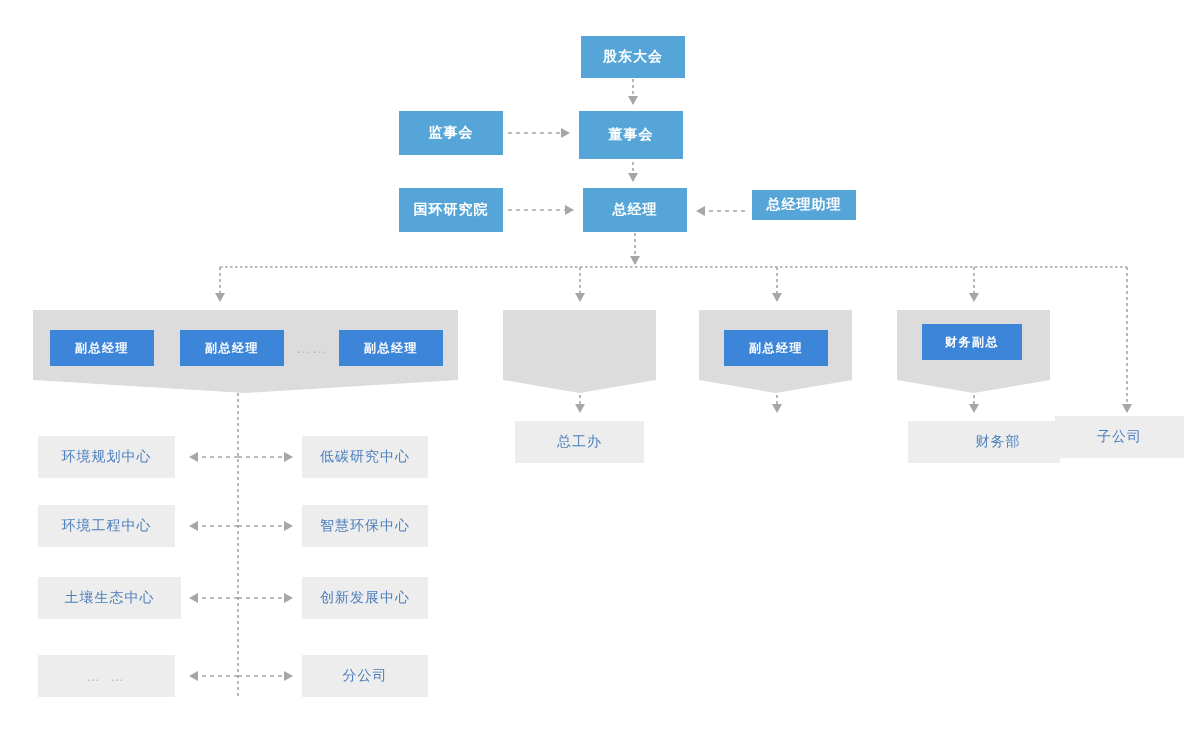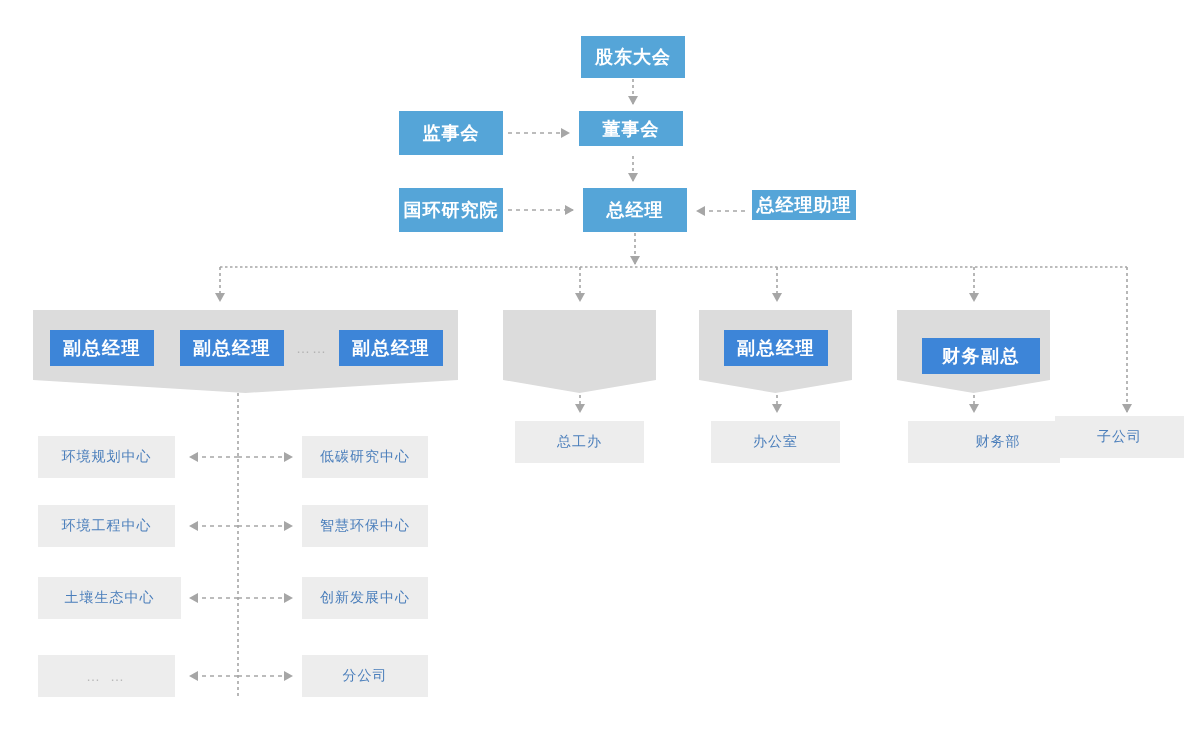--- a/index.html
+++ b/index.html
@@ -24,36 +24,36 @@
     width: 1200px;
     height: 751px;
     pointer-events: none;
   }
 
   
   .node-blue-light {
     position: absolute;
     background: #55a5d8;
     color: #ffffff;
-    font-size: 18px;
+    font-size: 14px;
     font-weight: bold;
     letter-spacing: 1px;
     display: flex;
     align-items: center;
     justify-content: center;
     box-sizing: border-box;
     z-index: 3;
   }
 
   
   .node-blue-deep {
     position: absolute;
     background: #3d85d8;
     color: #ffffff;
-    font-size: 18px;
+    font-size: 12px;
     font-weight: bold;
     letter-spacing: 1.5px;
     display: flex;
     align-items: center;
     justify-content: center;
     box-sizing: border-box;
     z-index: 4;
   }
 
   
@@ -146,40 +146,39 @@
 
     <line x1="238" y1="598" x2="190" y2="598" stroke="#a6a6a6" stroke-width="1.4" stroke-dasharray="4,4" marker-end="url(#arrowLeft)"></line>
     <line x1="238" y1="598" x2="292" y2="598" stroke="#a6a6a6" stroke-width="1.4" stroke-dasharray="4,4" marker-end="url(#arrowRight)"></line>
 
     <line x1="238" y1="676" x2="190" y2="676" stroke="#a6a6a6" stroke-width="1.4" stroke-dasharray="4,4" marker-end="url(#arrowLeft)"></line>
     <line x1="238" y1="676" x2="292" y2="676" stroke="#a6a6a6" stroke-width="1.4" stroke-dasharray="4,4" marker-end="url(#arrowRight)"></line>
   </svg>
 
   <div class="node-blue-light" style="left: 581px; top: 36px; width: 104px; height: 42px;">股东大会</div>
   <div class="node-blue-light" style="left: 399px; top: 111px; width: 104px; height: 44px;">监事会</div>
-  <div class="node-blue-light" style="left: 579px; top: 111px; width: 104px; height: 35px;">董事会</div>
+  <div class="node-blue-light" style="left: 579px; top: 111px; width: 104px; height: 48px;">董事会</div>
   <div class="node-blue-light" style="left: 399px; top: 188px; width: 104px; height: 44px;">国环研究院</div>
   <div class="node-blue-light" style="left: 583px; top: 188px; width: 104px; height: 44px;">总经理</div>
   <div class="node-blue-light" style="left: 752px; top: 190px; width: 104px; height: 30px;">总经理助理</div>
 
   <div class="pentagon" style="left: 33px; top: 310px; width: 425px; height: 83px; clip-path: polygon(0% 0%, 100% 0%, 100% 84.337%, 50% 100%, 0% 84.337%); background: rgb(220, 220, 220);"></div>
   <div class="pentagon" style="left: 503px; top: 310px; width: 153px; height: 83px; clip-path: polygon(0% 0%, 100% 0%, 100% 84.337%, 50% 100%, 0% 84.337%); background: rgb(220, 220, 220);"></div>
   <div class="pentagon" style="left: 699px; top: 310px; width: 153px; height: 83px; clip-path: polygon(0% 0%, 100% 0%, 100% 84.337%, 50% 100%, 0% 84.337%); background: rgb(220, 220, 220);"></div>
   <div class="pentagon" style="left: 897px; top: 310px; width: 153px; height: 83px; clip-path: polygon(0% 0%, 100% 0%, 100% 84.337%, 50% 100%, 0% 84.337%); background: rgb(220, 220, 220);"></div>
 
   <div class="node-blue-deep" style="left: 50px; top: 330px; width: 104px; height: 36px;">副总经理</div>
   <div class="node-blue-deep" style="left: 180px; top: 330px; width: 104px; height: 36px;">副总经理</div>
   <div class="node-blue-deep" style="left: 339px; top: 330px; width: 104px; height: 36px;">副总经理</div>
   <div class="ellipsis-sep" style="left: 290px; top: 330px; width: 44px; height: 36px;">……</div>
 
   <div class="node-blue-deep" style="left: 724px; top: 330px; width: 104px; height: 36px;">副总经理</div>
-  <div class="node-blue-deep" style="left: 922px; top: 338px; width: 118px; height: 36px; text-align: right;">财务副总</div>
+  <div class="node-blue-deep" style="left: 922px; top: 324px; width: 100px; height: 36px; text-align: right;">财务副总</div>
 
   <div class="node-gray" style="left: 515px; top: 421px; width: 129px; height: 42px;">总工办</div>
-  <div class="node-gray" style="left: 711px; top: 421px; width: 129px; height: 42px;">办公室</div>
   <div class="node-gray" style="left: 908px; top: 421px; width: 152px; height: 42px; padding-left: 28px;">财务部</div>
   <div class="node-gray" style="left: 1055px; top: 416px; width: 129px; height: 42px;">子公司</div>
 
   <div class="node-gray" style="left: 38px; top: 436px; width: 137px; height: 42px;">环境规划中心</div>
   <div class="node-gray" style="left: 302px; top: 436px; width: 126px; height: 42px;">低碳研究中心</div>
 
   <div class="node-gray" style="left: 38px; top: 505px; width: 137px; height: 42px; text-align: right;">环境工程中心</div>
   <div class="node-gray" style="left: 38px; top: 577px; width: 143px; height: 42px;">土壤生态中心</div>
 
   <div class="node-gray" style="left: 302px; top: 505px; width: 126px; height: 42px;">智慧环保中心</div>

